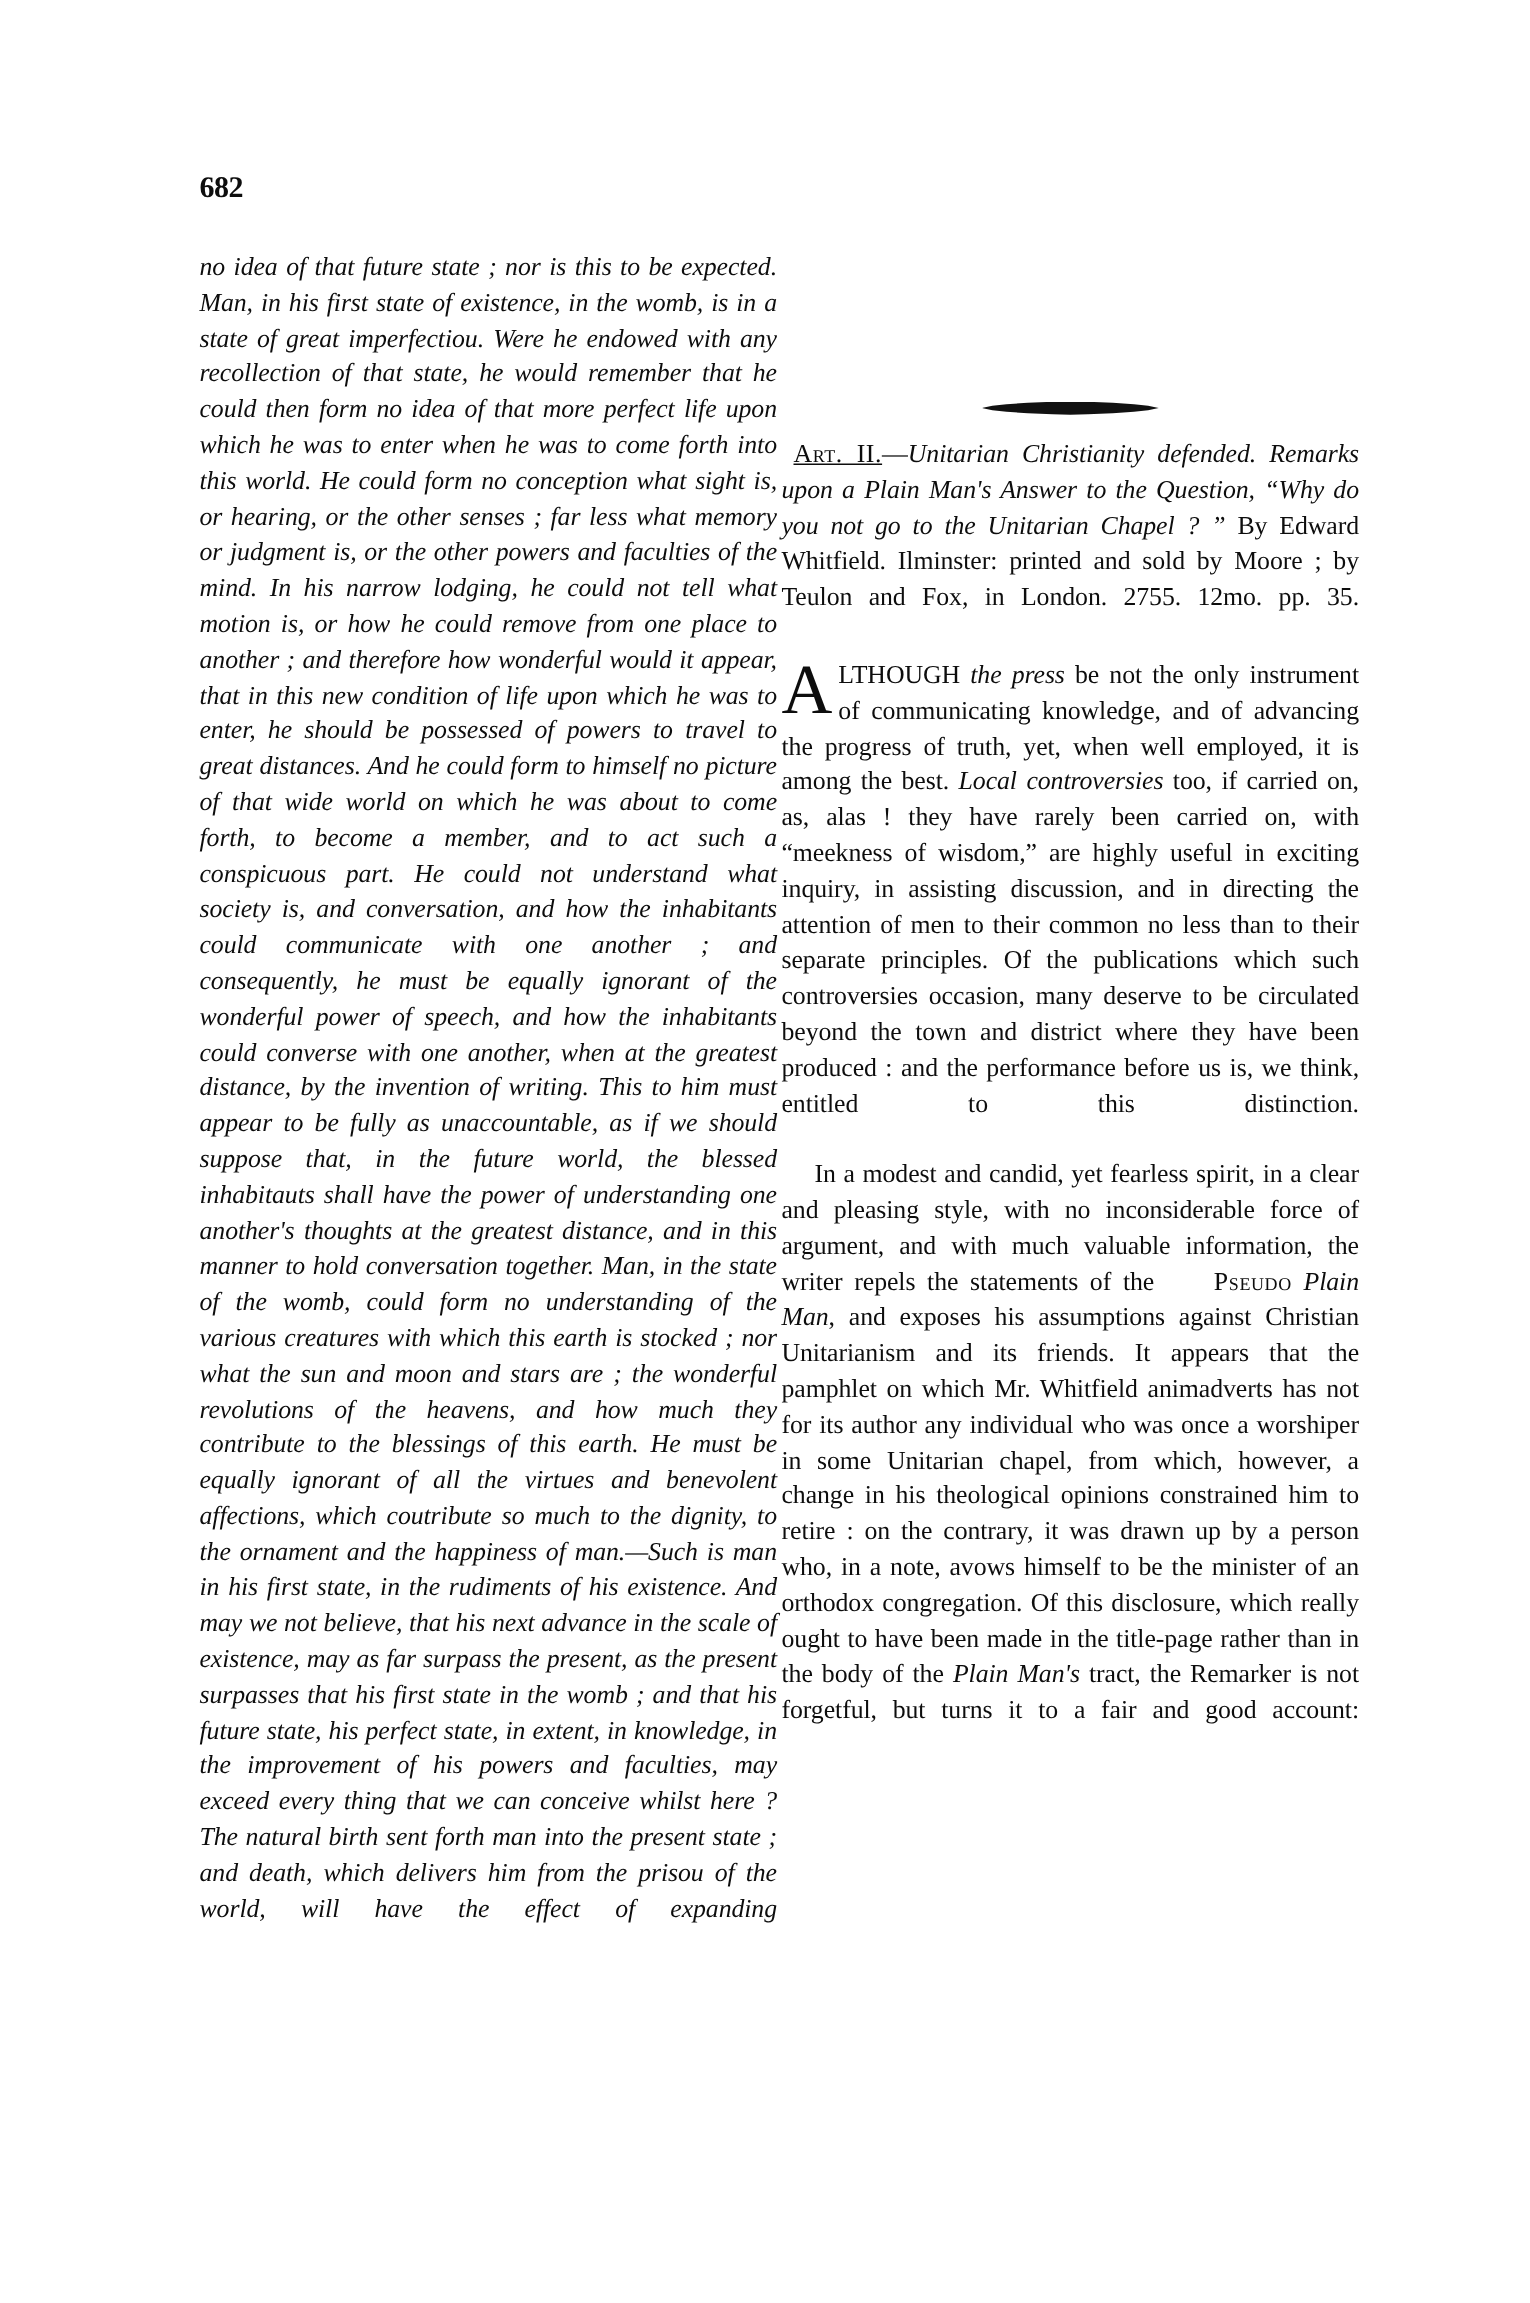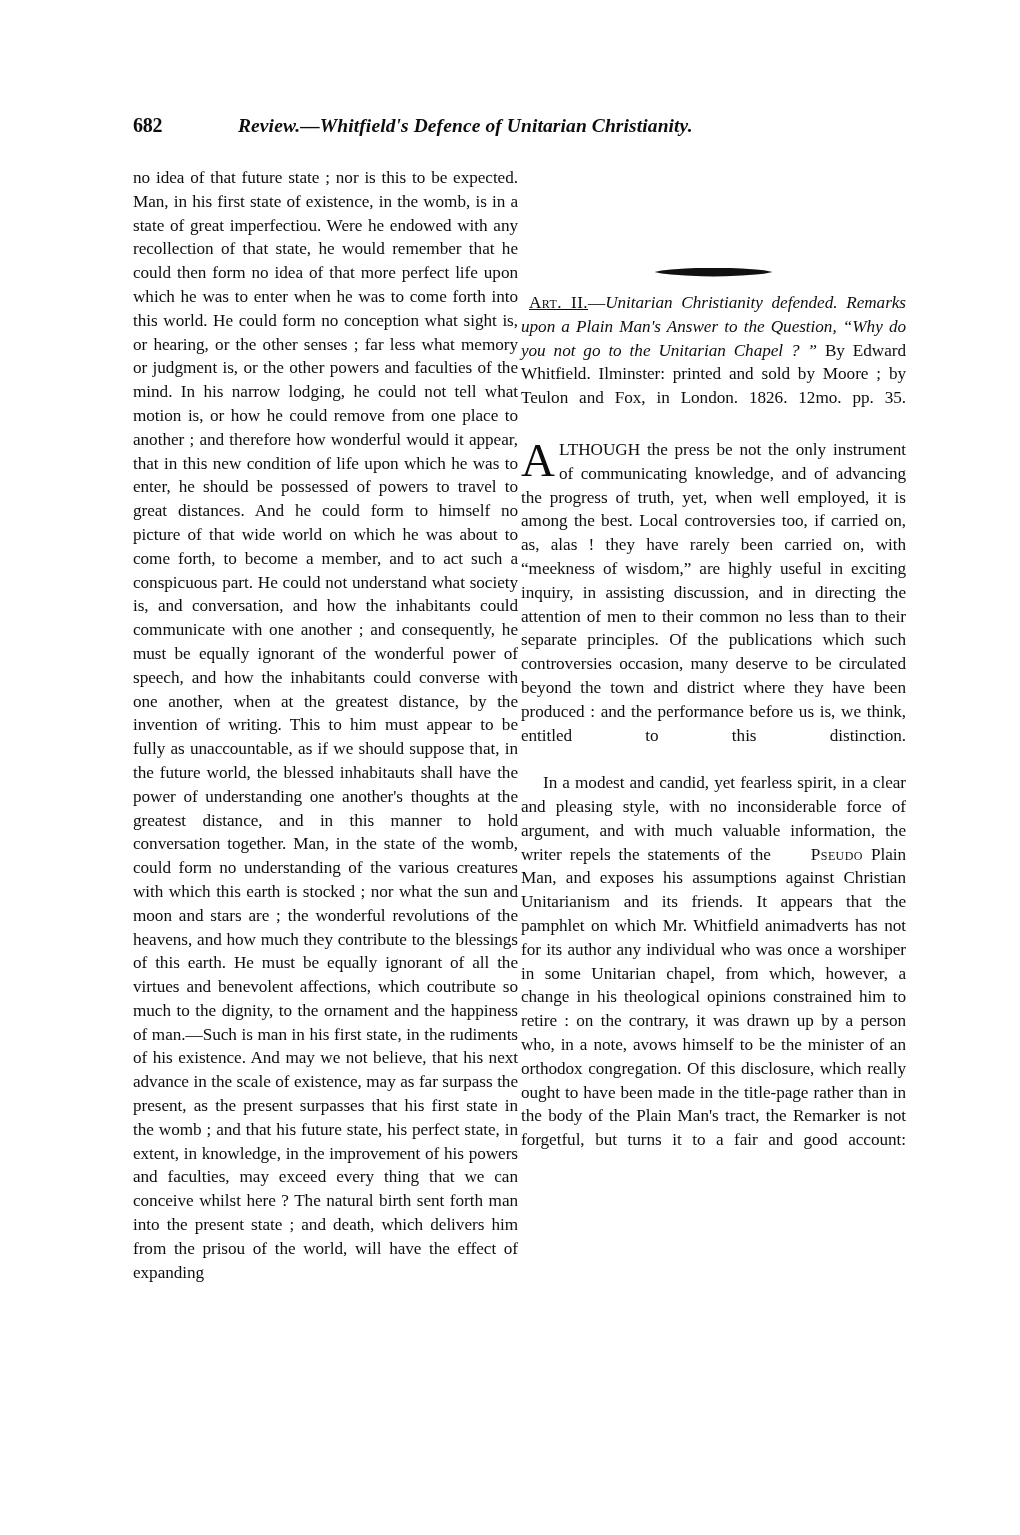--- a/index.html
+++ b/index.html
@@ -65,21 +65,21 @@
   .col p {
     margin: 0;
     text-align: justify;
     text-justify: inter-word;
     font-size: 17.2px;
     line-height: 23.8px;
     letter-spacing: -0.05px;
     word-spacing: 0.2px;
     hyphens: none;
   }
-  .col p.cont { text-indent: 0; }
+  .col p.cont { text-indent: 0; font-style: italic; }
   .col p:last-child::after {
     content: "";
     display: inline-block;
     width: 100%;
   }
   
   .col p.force-last::after {
     content: "";
     display: inline-block;
     width: 100%;
@@ -160,48 +160,47 @@
     font-size: 17.2px;
     line-height: 23.8px;
     letter-spacing: -0.05px;
   }
   .right-body p.indent { text-indent: 22px; }
   .right-body p.force::after {
     content: "";
     display: inline-block;
     width: 100%;
   }
-  .right-body .ital { }
+  .right-body .ital { font-style: italic; }
   .right-body .smallcaps {
     font-variant: small-caps;
     letter-spacing: 0.4px;
     margin-left: 32px;
   }
 </style>
 </head>
 <body>
 
 <div class="page">
 
   <div class="running-head">
     <span class="folio">682</span>
-    <span class="head-title">Review.—Whitfield's Defence of Unitarian Christianity.</span>
   </div>
 
   <div class="col col-left">
     <p class="cont force-last">no idea of that future state ; nor is this to be expected. Man, in his first state of existence, in the womb, is in a state of great imperfectiou. Were he endowed with any recollection of that state, he would remember that he could then form no idea of that more perfect life upon which he was to enter when he was to come forth into this world. He could form no conception what sight is, or hearing, or the other senses ; far less what memory or judgment is, or the other powers and faculties of the mind. In his narrow lodging, he could not tell what motion is, or how he could remove from one place to another ; and therefore how wonderful would it appear, that in this new condition of life upon which he was to enter, he should be possessed of powers to travel to great distances. And he could form to himself no picture of that wide world on which he was about to come forth, to become a member, and to act such a conspicuous part. He could not understand what society is, and conversation, and how the inhabitants could communicate with one another ; and consequently, he must be equally ignorant of the wonderful power of speech, and how the inhabitants could converse with one another, when at the greatest distance, by the invention of writing. This to him must appear to be fully as unaccountable, as if we should suppose that, in the future world, the blessed inhabitauts shall have the power of understanding one another's thoughts at the greatest distance, and in this manner to hold conversation together. Man, in the state of the womb, could form no understanding of the various creatures with which this earth is stocked ; nor what the sun and moon and stars are ; the wonderful revolutions of the heavens, and how much they contribute to the blessings of this earth. He must be equally ignorant of all the virtues and benevolent affections, which coutribute so much to the dignity, to the ornament and the happiness of man.—Such is man in his first state, in the rudiments of his existence. And may we not believe, that his next advance in the scale of existence, may as far surpass the present, as the present surpasses that his first state in the womb ; and that his future state, his perfect state, in extent, in knowledge, in the improvement of his powers and faculties, may exceed every thing that we can conceive whilst here ? The natural birth sent forth man into the present state ; and death, which delivers him from the prisou of the world, will have the effect of expanding</p>
   </div>
 
 
   <div class="ornament">
     <span class="lens"></span>
   </div>
 
   <div class="art-head">
-    <span class="smallcaps">Art. II.</span><span>—</span><span class="ital">Unitarian Christianity defended. Remarks upon a Plain Man's Answer to the Question, “Why do you not go to the Unitarian Chapel ? ”</span><span> By Edward Whitfield. Ilminster: printed and sold by Moore ; by Teulon and Fox, in London. 1826. 12mo. pp. 35.</span>
+    <span class="smallcaps">Art. II.</span><span>—</span><span class="ital">Unitarian Christianity defended. Remarks upon a Plain Man's Answer to the Question, “Why do you not go to the Unitarian Chapel ? ”</span><span> By Edward Whitfield. Ilminster: printed and sold by Moore ; by Teulon and Fox, in London. 2755. 12mo. pp. 35.</span>
   </div>
 
   <div class="right-body" style="top: 438px;">
     <p class="force">
       <span class="dropcap">A</span><span class="caps-run">LTHOUGH </span><span class="ital">the press</span><span> be not the only instrument of communicating knowledge, and of advancing the progress of truth, yet, when well employed, it is among the best. </span><span class="ital">Local controversies</span><span> too, if carried on, as, alas ! they have rarely been carried on, with “meekness of wisdom,” are highly useful in exciting inquiry, in assisting discussion, and in directing the attention of men to their common no less than to their separate principles. Of the publications which such controversies occasion, many deserve to be circulated beyond the town and district where they have been produced : and the performance before us is, we think, entitled to this distinction.</span>
     </p>
     <p class="indent force">
       <span>In a modest and candid, yet fearless spirit, in a clear and pleasing style, with no inconsiderable force of argument, and with much valuable information, the writer repels the statements of the </span><span class="smallcaps">Pseudo</span><span class="ital"> Plain Man</span><span>, and exposes his assumptions against Christian Unitarianism and its friends. It appears that the pamphlet on which Mr. Whitfield animadverts has not for its author any individual who was once a worshiper in some Unitarian chapel, from which, however, a change in his theological opinions constrained him to retire : on the contrary, it was drawn up by a person who, in a note, avows himself to be the minister of an orthodox congregation. Of this disclosure, which really ought to have been made in the title-page rather than in the body of the </span><span class="ital">Plain Man's</span><span> tract, the Remarker is not forgetful, but turns it to a fair and good account:</span>
     </p>
   </div>

